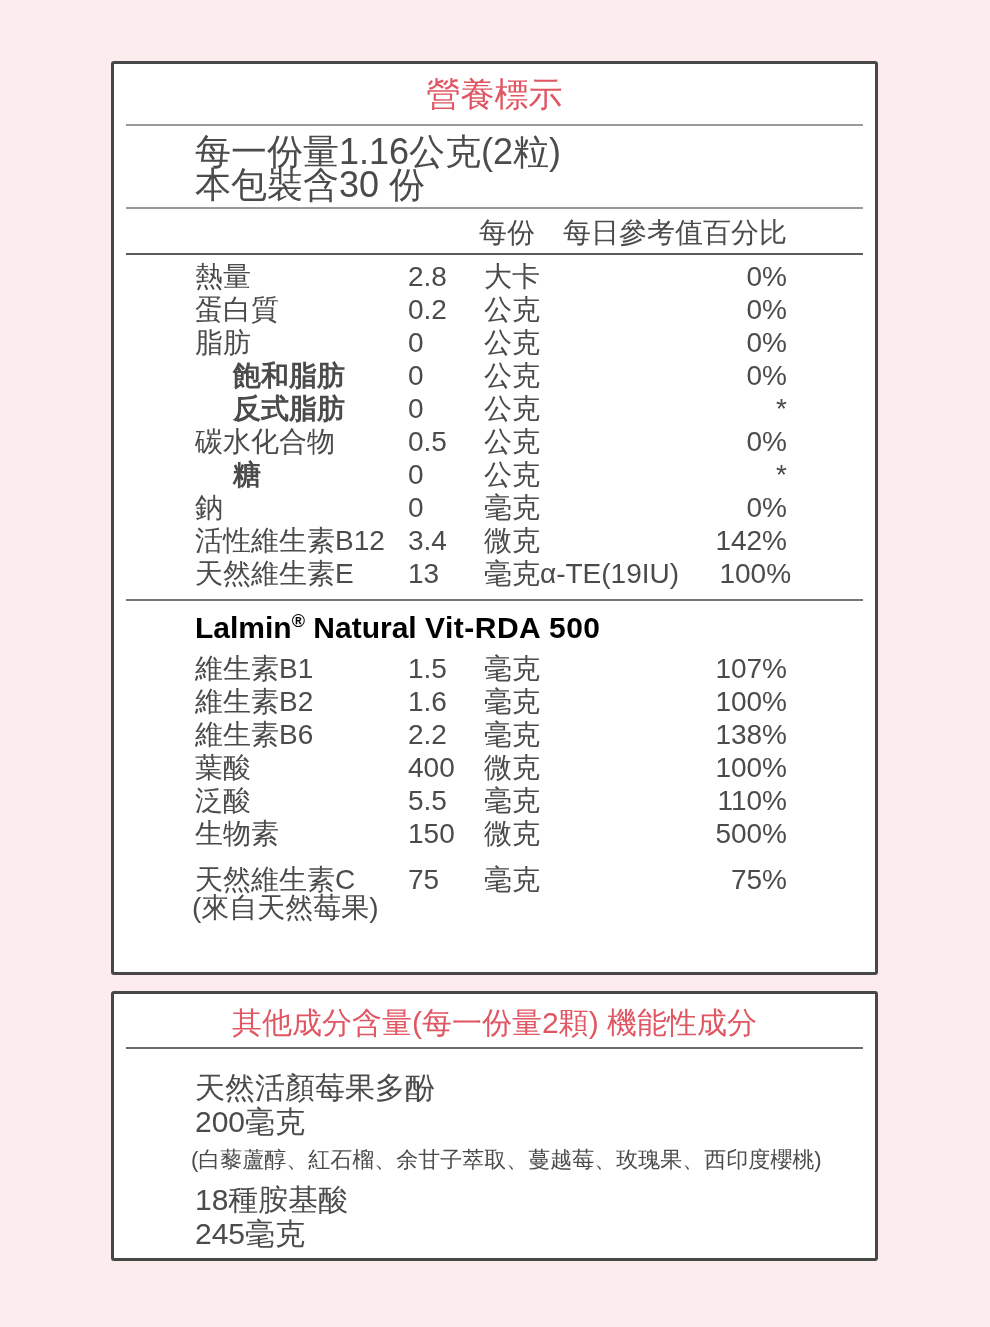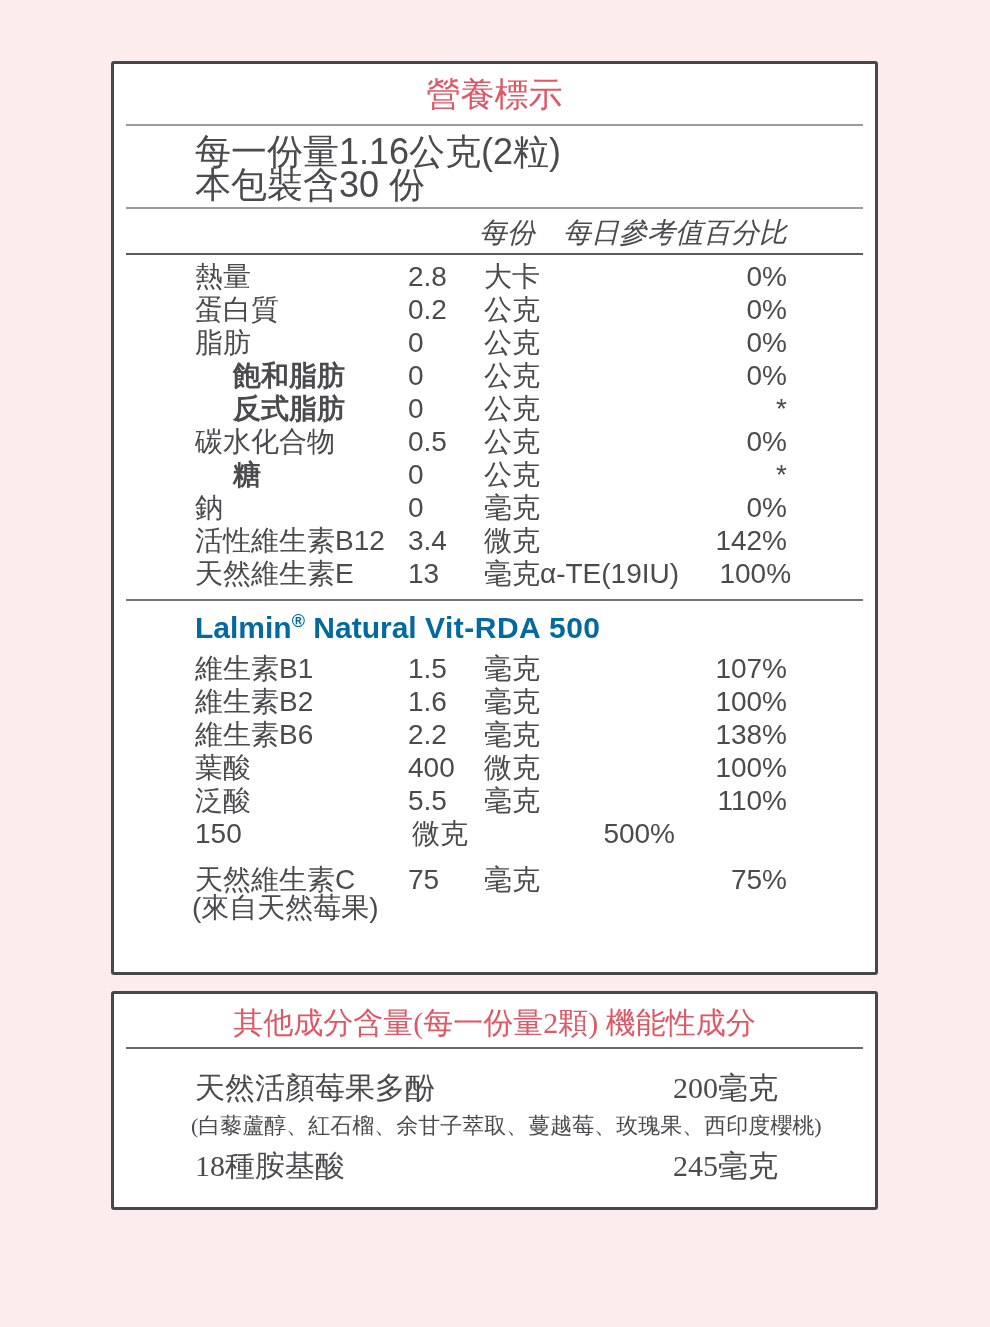--- a/index.html
+++ b/index.html
@@ -13,21 +13,21 @@
   .page { position: relative; width: 990px; height: 1327px; overflow: hidden; padding-left: 44px; }
 
   .panel {
     position: absolute; left: 111px; width: 767px;
     background: #ffffff;
     border: 3px solid #474747;
     border-radius: 3px;
     box-sizing: border-box;
   }
   .panel-nutrition { top: 61px;  height: 914px; }
-  .panel-other     { top: 991px; height: 219px; font-family: Liberation Serif, serif; }
+  .panel-other     { top: 991px; height: 270px; }
 
   .rule { border-top: 2px solid #9a9a9a; margin: 0 12px; height: 0; }
   .rule-dark { border-top-color: #5a5a5a; }
   .rule-mid  { border-top-color: #757575; }
 
   .panel-title {
     margin: 12px 0 0 0;
     text-align: center;
     font-size: 34px; line-height: 36px;
     font-weight: 400;
@@ -35,21 +35,21 @@
   }
   .panel-title + .rule { margin-top: 12px; }
 
   .serving { margin: 9px 85px 0 81px; font-size: 36px; line-height: 33px; }
   .serving + .rule { margin-top: 6px; }
 
   .col-header {
     margin: 8px 0 0 0;
     padding-right: 88px;
     text-align: right;
-    font-size: 28px; line-height: 32px; font-style: italic;
+    font-size: 28px; line-height: 32px;
   }
   .col-header + .rule { margin-top: 4px; }
 
   .rows { margin: 5px 88px 0 81px; }
   .nrow {
     display: grid;
     grid-template-columns: 213px 72px 1fr 112px;
     font-size: 28px; line-height: 33px;
     align-items: baseline;
   }
@@ -58,40 +58,40 @@
   .nrow .nnum  { text-align: left; }
   .nrow .nunit { padding-left: 4px; white-space: nowrap; }
   .nrow .ndv   { text-align: right; }
 
   .rule-after-rows { margin-top: 9px; }
 
   .sub-title {
     margin: 10px 85px 0 81px;
     font-size: 30px; line-height: 34px;
     font-weight: 700;
-    color: #0369a1;
+    color: #000000;
     white-space: nowrap;
   }
   .sub-title sup { font-size: 18px; line-height: 0; }
   .sub-title .heavier { font-weight: 700; letter-spacing: 0.5px; }
   .sub-title + .rows { margin-top: 7px; }
 
   .vitc-block { margin-top: 13px; }
   .vitc-note {
     margin: -2px 88px 0 78px;
     font-size: 28px; line-height: 28px;
   }
 
   
   .panel-other .panel-title { font-size: 30px; line-height: 34px; margin-top: 12px; }
   .panel-other .panel-title + .rule { margin-top: 7px; border-top-color: #6a6a6a; }
   .orow {
     display: flex; justify-content: space-between; align-items: baseline;
     margin: 0 97px 0 81px;
-    font-size: 30px; line-height: 34px;
+    font-size: 30px; line-height: 34px; flex-direction: column;
   }
   .orow-first { margin-top: 22px; }
   .orow-note {
     margin: 8px 85px 0 77px;
     font-size: 22px; line-height: 26px;
     white-space: nowrap;
   }
   .orow-last { margin-top: 10px; }
 </style>
 </head>
@@ -219,20 +219,21 @@
   </div>
 
   <div class="nrow">
     <span class="nlabel">泛酸</span>
     <span class="nnum">5.5</span>
     <span class="nunit">毫克</span>
     <span class="ndv">110%</span>
   </div>
 
   <div class="nrow">
+    <span class="nlabel">生物素</span>
     <span class="nnum">150</span>
     <span class="nunit">微克</span>
     <span class="ndv">500%</span>
   </div>
 </div>
 
     <div class="vitc-block">
       <div class="rows">
         <div class="nrow">
           <span class="nlabel">天然維生素C</span>

